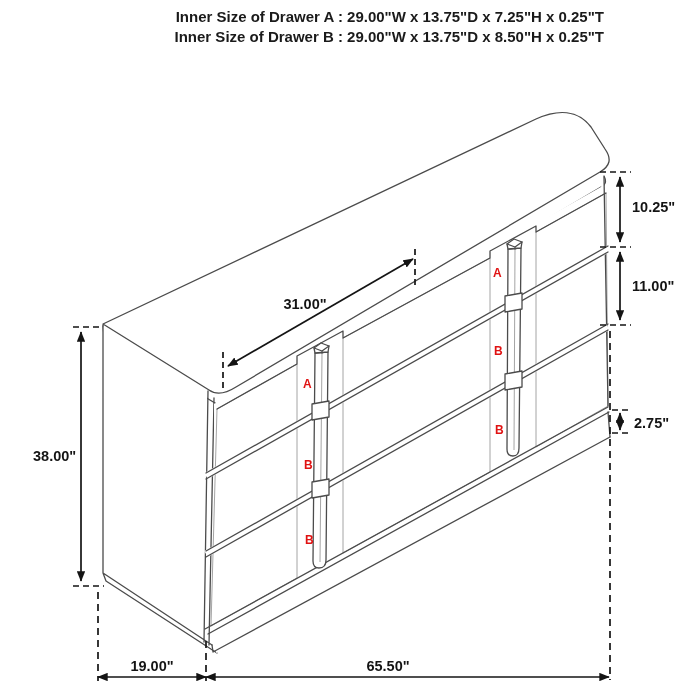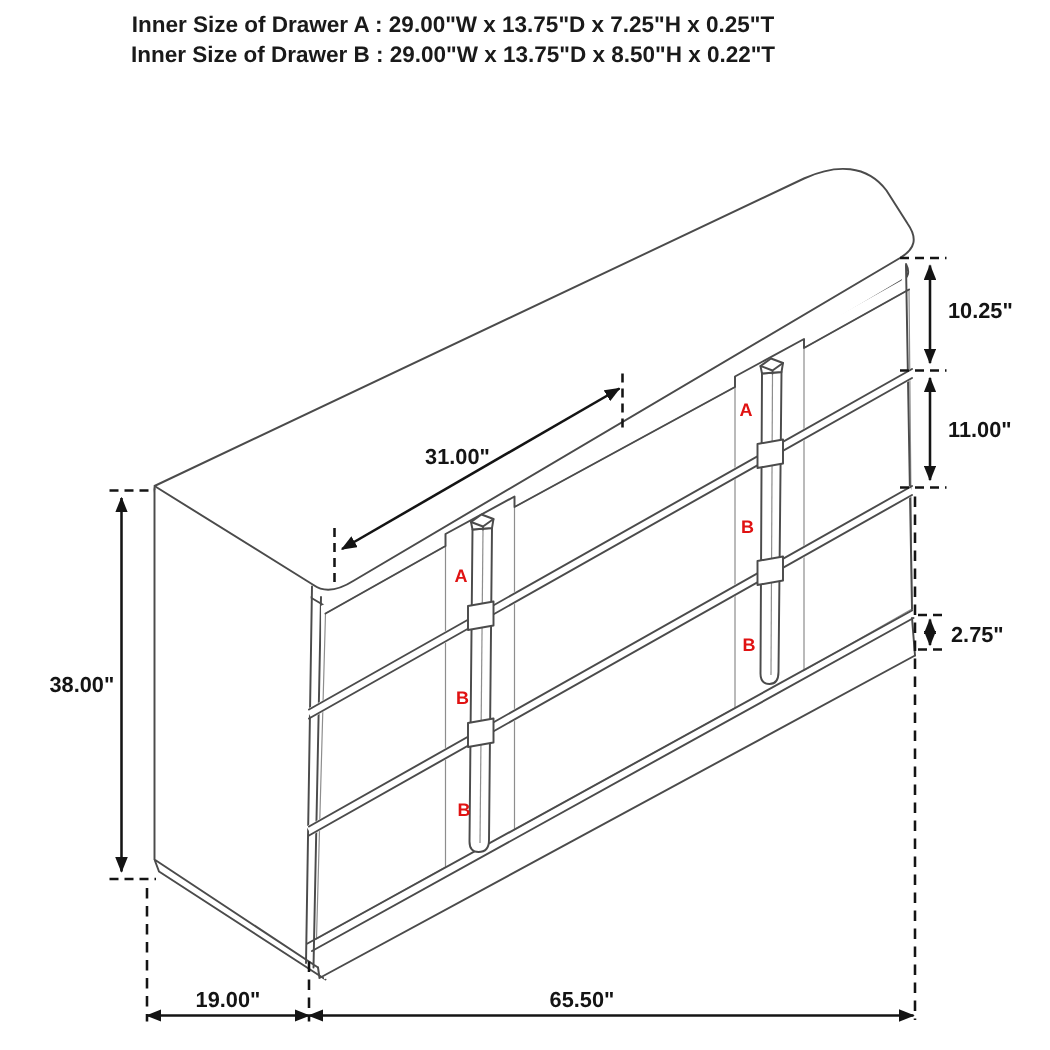--- a/index.html
+++ b/index.html
@@ -1,35 +1,35 @@
 <!DOCTYPE html>
 <html><head>
 <meta charset="utf-8">
 <style>
   html,body{margin:0;padding:0;background:#ffffff;}
   .stage{position:relative;width:700px;height:700px;background:#fff;overflow:hidden;
          font-family:"Liberation Sans",sans-serif;}
-  .hdr{position:absolute;left:0;top:7px;width:604px;text-align:center;
+  .hdr{position:absolute;left:0;top:7px;width:604px;text-align:right;
        font-weight:bold;font-size:15px;line-height:20px;color:#1a1a1a;}
   svg{position:absolute;left:0;top:0;}
   .cab{stroke:#4b4b4b;stroke-width:1.3;fill:none;stroke-linejoin:round;stroke-linecap:round;}
   .cabf{stroke:#4b4b4b;stroke-width:1.3;fill:#ffffff;stroke-linejoin:round;}
   .thin{stroke:#8d8d8d;stroke-width:.8;fill:none;}
   .dim{stroke:#141414;stroke-width:1.7;fill:none;}
   .dimtxt{font-weight:bold;font-size:14.5px;fill:#141414;}
   .redtxt{font-weight:bold;font-size:12px;fill:#e01212;}
 </style>
 </head>
 <body>
 
 <div class="stage">
 
   <div class="hdr">
     <div>Inner Size of Drawer A : 29.00"W x 13.75"D x 7.25"H x 0.25"T</div>
-    <div>Inner Size of Drawer B : 29.00"W x 13.75"D x 8.50"H x 0.22"T</div>
+    <div>Inner Size of Drawer B : 29.00"W x 13.75"D x 8.50"H x 0.25"T</div>
   </div>
 
   <svg width="700" height="700" viewBox="0 0 700 700">
     <defs>
       <pattern id="flutes" width="3" height="12" patternUnits="userSpaceOnUse" patternTransform="skewX(-2)">
         <rect width="3" height="12" fill="#ffffff"></rect>
         <path d="M1.2,0 V12" stroke="#8d8d8d" stroke-width="1.05"></path>
       </pattern>
       <marker id="mE" viewBox="0 0 10 8" refX="9.2" refY="4" markerWidth="10.5" markerHeight="8.5" markerUnits="userSpaceOnUse" orient="auto">
           <path d="M0,0 L10,4 L0,8 Z" fill="#141414"></path>

